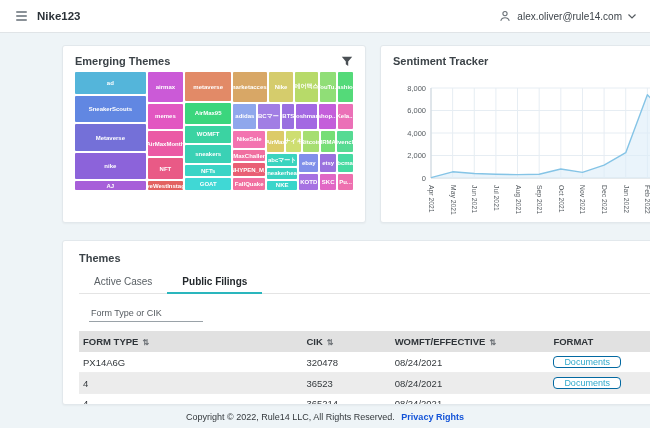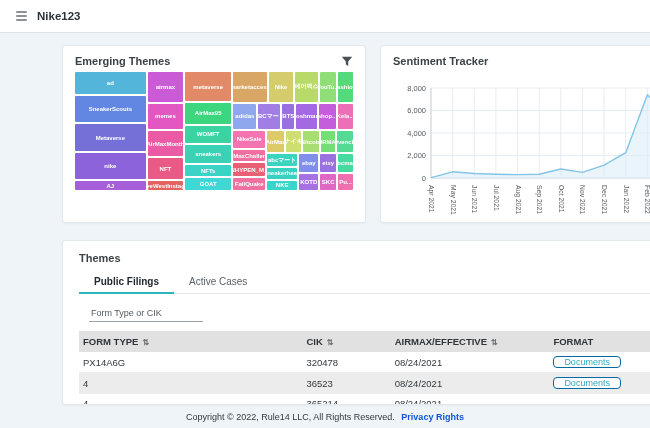--- a/index.html
+++ b/index.html
@@ -70,20 +70,30 @@
 <div class="page">
 
   <header>
     <div class="brand">
       <span class="hamburger">
           <i></i>
           <i></i>
           <i></i>
         </span>
       <span class="brand-name">Nike123</span>
+    </div>
+    <div class="user">
+      <svg width="12" height="12" viewBox="0 0 12 12">
+        <circle cx="6" cy="3.6" r="2.1" fill="none" stroke="#6b7278" stroke-width="1.1"></circle>
+        <path d="M1.8,10.8 a4.3,3.8 0 0 1 8.4,0" fill="none" stroke="#6b7278" stroke-width="1.1"></path>
+      </svg>
+      <span class="user-email">alex.oliver@rule14.com</span>
+      <svg width="8" height="5" viewBox="0 0 8 5">
+        <polyline points="0.5,0.5 4,4 7.5,0.5" fill="none" stroke="#555b60" stroke-width="1.2"></polyline>
+      </svg>
     </div>
   </header>
 
   <main>
     <div class="cards-row">
 
       <section class="card half">
         <div class="card-head">
           <h2 class="card-title">Emerging Themes</h2>
           <svg class="funnel" width="12" height="11" viewBox="0 0 12 11">
@@ -217,22 +227,22 @@
               <text x="274" y="113" text-anchor="start" transform="rotate(90 274 113)" font-size="6.8" fill="#555b60" font-family="Liberation Sans, sans-serif">Mar 2022</text>
             </svg>
           </div>
       </section>
 
     </div>
 
     <section class="card legal-card">
       <h2 class="legal-title">Themes</h2>
       <div class="tabs">
+        <div class="tab">Active Cases</div>
         <div class="tab active">Public Filings</div>
-        <div class="tab">Active Cases</div>
       </div>
       <div class="filter-row">
         <input type="text" placeholder="Form Type or CIK" style="">
       </div>
 
       <table>
         <colgroup>
             <col class="c1">
             <col class="c2">
             <col class="c3">
@@ -240,21 +250,21 @@
           </colgroup>
         <thead>
           <tr>
             <th class="first">
               <span>FORM TYPE</span><span class="sort-glyph">⇅</span>
             </th>
             <th>
               <span>CIK</span><span class="sort-glyph">⇅</span>
             </th>
             <th>
-              <span>AIRMAX/EFFECTIVE</span><span class="sort-glyph">⇅</span>
+              <span>WOMFT/EFFECTIVE</span><span class="sort-glyph">⇅</span>
             </th>
             <th>
               <span>FORMAT</span>
             </th>
           </tr>
         </thead>
         <tbody>
           <tr>
             <td class="first">PX14A6G</td>
             <td>320478</td>

